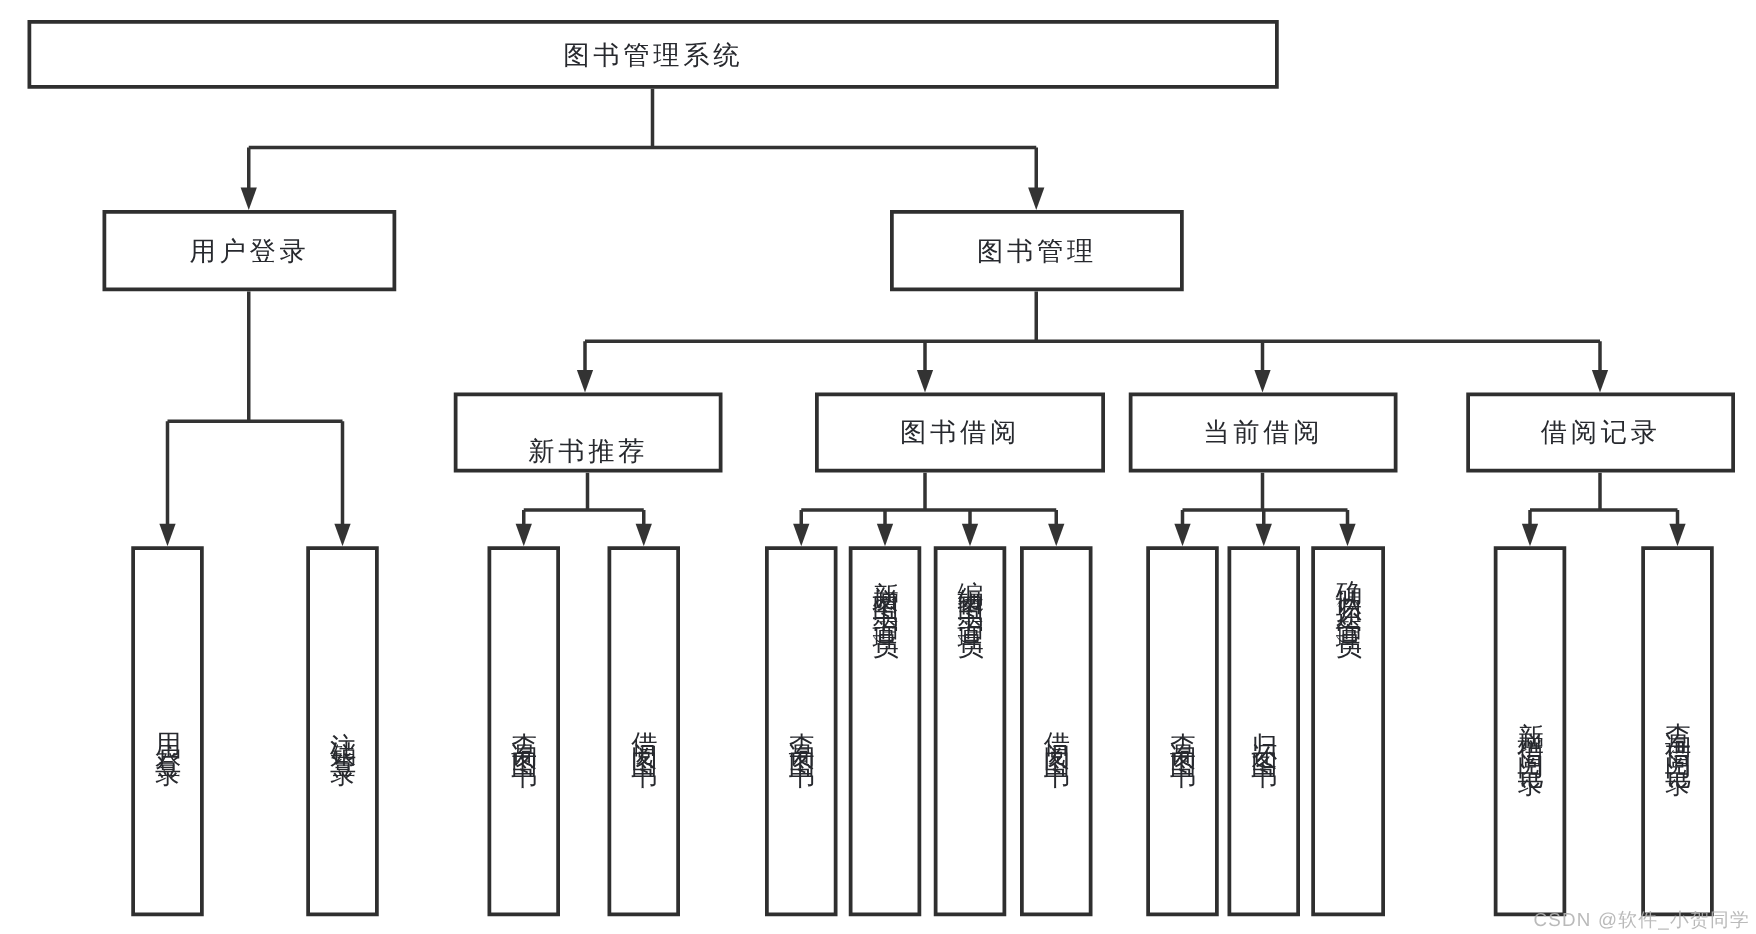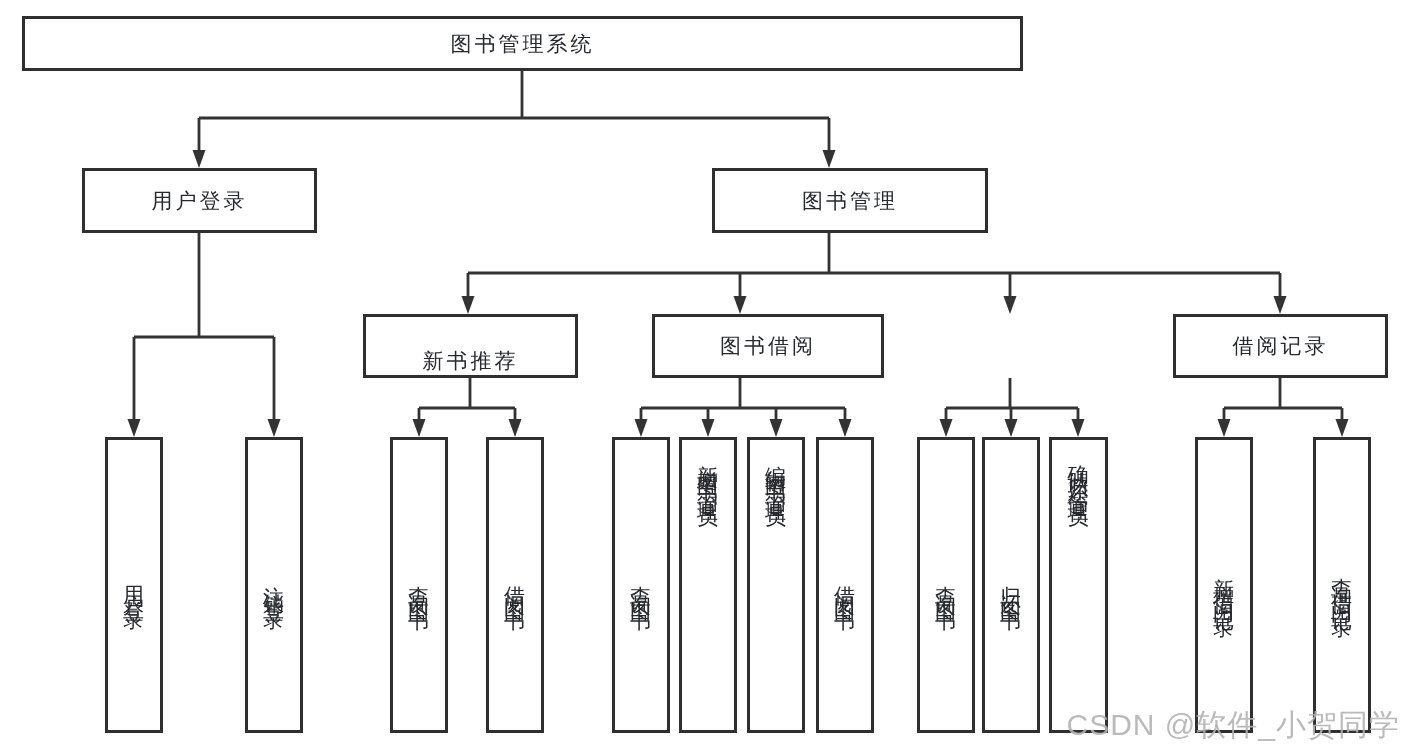--- a/index.html
+++ b/index.html
@@ -54,21 +54,21 @@
   .leaf.long .vtext {
     text-align: start;
     padding-top: 8px;
     letter-spacing: 6px;
   }
 
   .watermark {
     position: absolute;
     right: 5px;
     bottom: 1px;
-    font-size: 30px;
+    font-size: 15px;
     letter-spacing: 1px;
     color: rgba(178, 178, 178, 0.9);
     z-index: 5;
     white-space: nowrap;
     text-align: center;
   }
 </style>
 </head>
 <body>
 
@@ -114,29 +114,32 @@
     </g>
   </svg>
 
   <div class="box" style="left:22px; top:16px; width:1001px; height:55px;">
     <span class="hlabel">图书管理系统</span>
   </div>
 
   <div class="box" style="left:82px; top:168px; width:235px; height:65px;">
     <span class="hlabel">用户登录</span>
   </div>
-  <div class="box" style="left:712px; top:168px; width:276px; height:65px;">
+  <div class="box" style="left:712px; top:168px; width:235px; height:65px;">
     <span class="hlabel">图书管理</span>
   </div>
 
   <div class="box" style="left:363px; top:314px; width:215px; height:64px;align-items:flex-end;">
     <span class="hlabel">新书推荐</span>
   </div>
   <div class="box" style="left:633px; top:314px; width:232px; height:64px;margin-left:19px;">
     <span class="hlabel">图书借阅</span>
+  </div>
+  <div class="box" style="left:903px; top:314px; width:215px; height:64px;">
+    <span class="hlabel">当前借阅</span>
   </div>
   <div class="box" style="left:1173px; top:314px; width:215px; height:64px;">
     <span class="hlabel">借阅记录</span>
   </div>
 
   <div class="box leaf" style="left:105px; top:437px; width:58px; height:296px;">
     <span class="vtext">用户登录</span>
   </div>
   <div class="box leaf" style="left:245px; top:437px; width:58px; height:296px;">
     <span class="vtext">注销登录</span>

